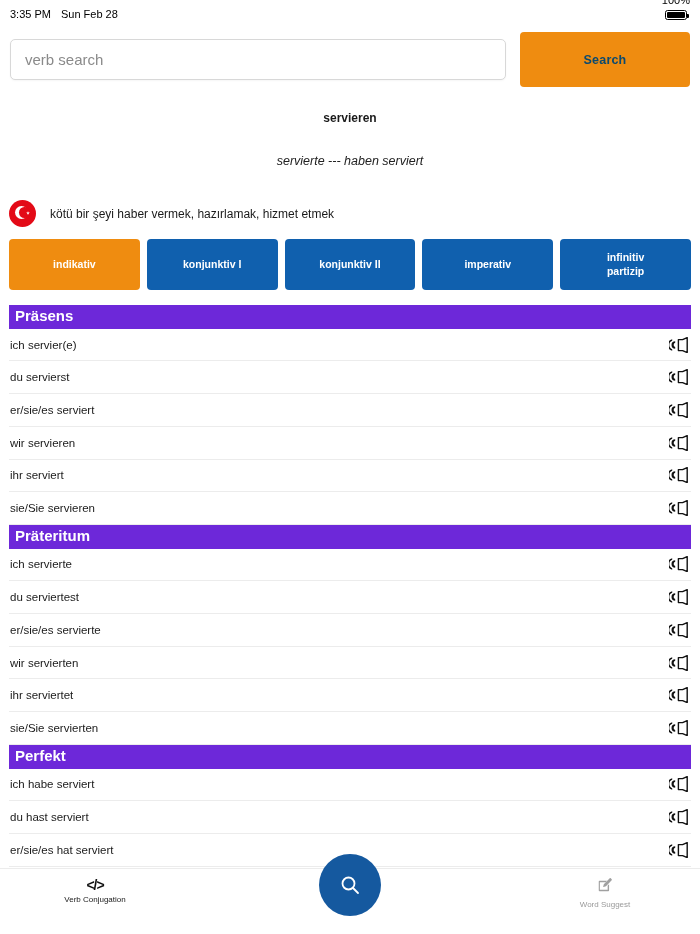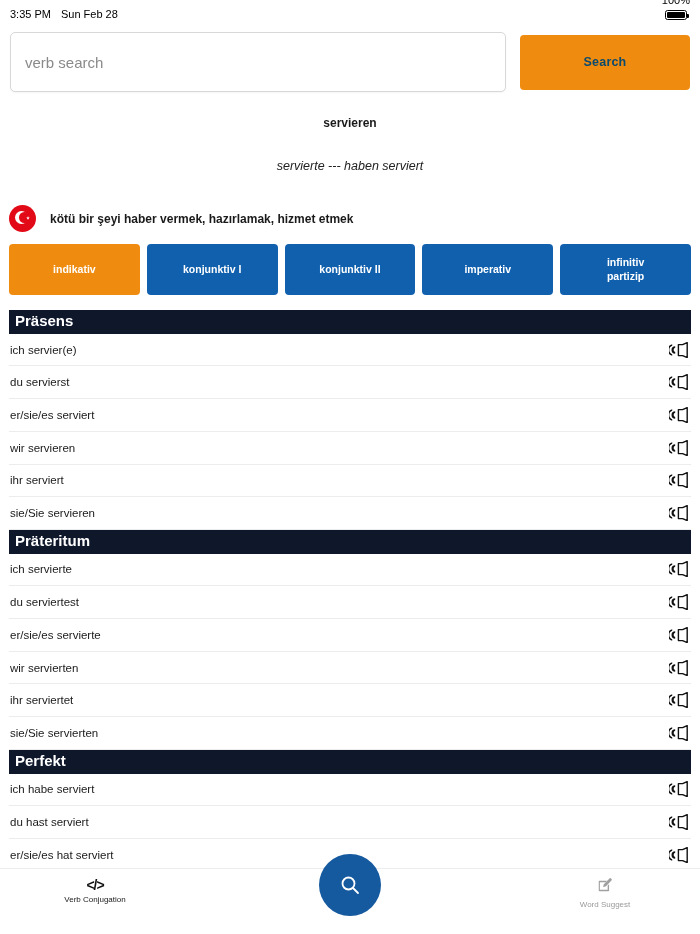--- a/index.html
+++ b/index.html
@@ -40,21 +40,21 @@
 
   
   .searchrow {
     display: flex;
     align-items: center;
     gap: 14px;
     padding: 12px 10px 10px 10px;
   }
   .search-input {
     flex: 1 1 auto;
-    height: 60px;
+    height: 41px;
     border: 1px solid #d8d8d8;
     border-radius: 5px;
     background: #fff;
     font-size: 15px;
     color: #555;
     padding: 0 14px;
     font-family: "Liberation Sans", sans-serif;
     box-shadow: 0 1px 2px rgba(0,0,0,0.04);
     outline: none;
   }
@@ -89,21 +89,20 @@
     margin-top: 29px;
   }
 
   
   .translation-row {
     display: flex;
     align-items: center;
     margin-top: 32px;
     padding-left: 9px;
     gap: 14px;
-    font-weight: bold;
   }
   .flag {
     width: 27px; height: 27px;
     border-radius: 50%;
     background: #e30a17;
     position: relative;
     flex: 0 0 auto;
     overflow: hidden;
   }
   .flag .crescent {
@@ -153,21 +152,21 @@
     white-space: pre-line;
   }
   .tab.active { background: #ef8c10; }
 
   
   .conj-list {
     margin-top: 15px;
     padding: 0 9px;
   }
   .section-head {
-    background: #0f172a;
+    background: #6d28d9;
     color: #fff;
     font-size: 15px;
     font-weight: bold;
     padding: 2px 12px 3px 6px;
     line-height: 1.25;
   }
   .conj-row {
     height: 32.7px;
     display: flex;
     align-items: center;

